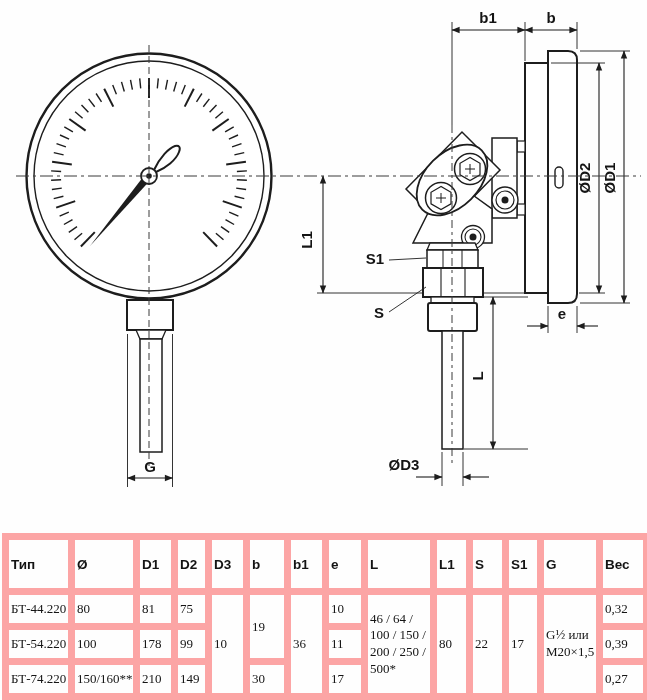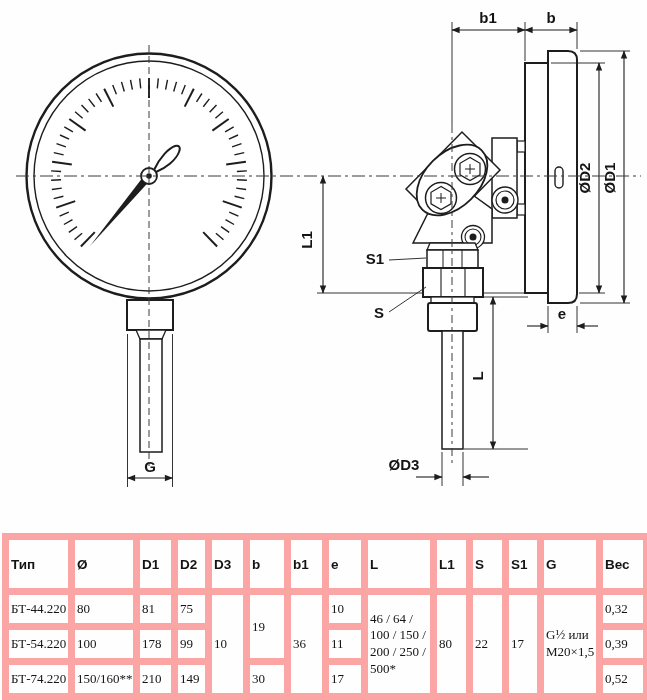--- a/index.html
+++ b/index.html
@@ -282,17 +282,17 @@
         <td>11</td>
         <td>0,39</td>
       </tr>
       <tr>
         <td>БТ-74.220</td>
         <td>150/160**</td>
         <td>210</td>
         <td>149</td>
         <td>30</td>
         <td>17</td>
-        <td>0,52</td>
+        <td>0,27</td>
       </tr>
     </tbody>
   </table>
 </div>
 
 </body></html>

